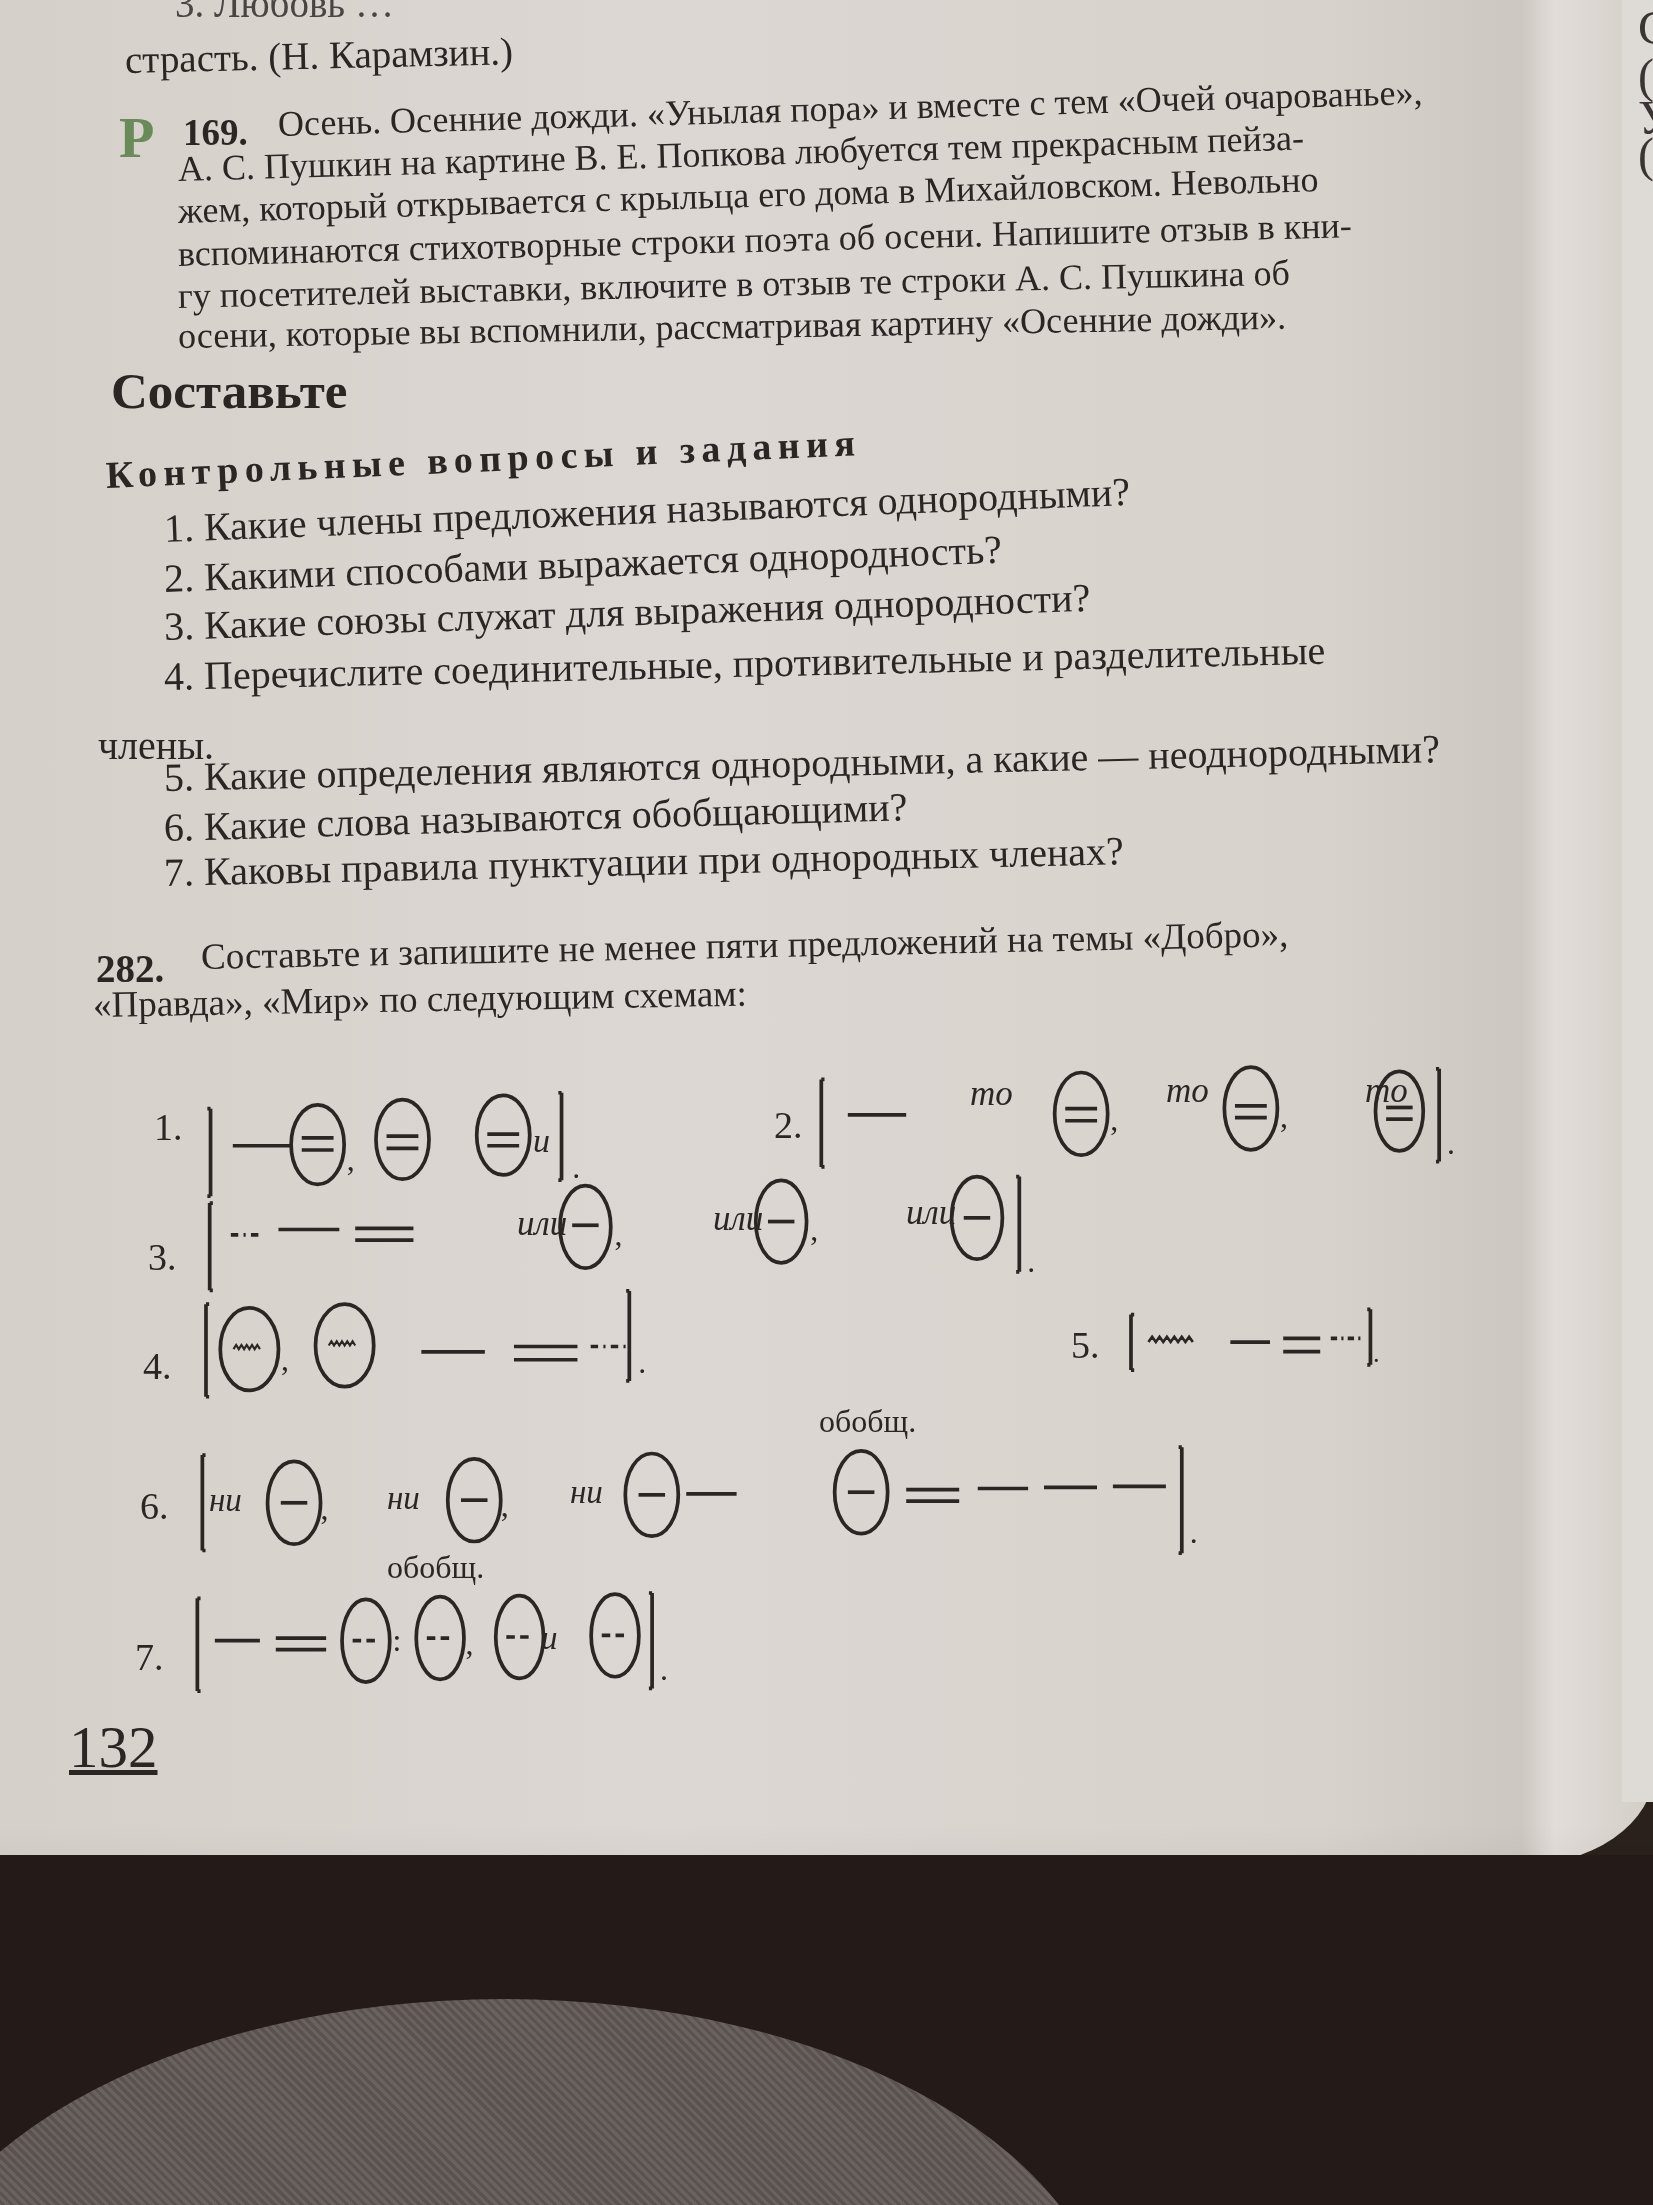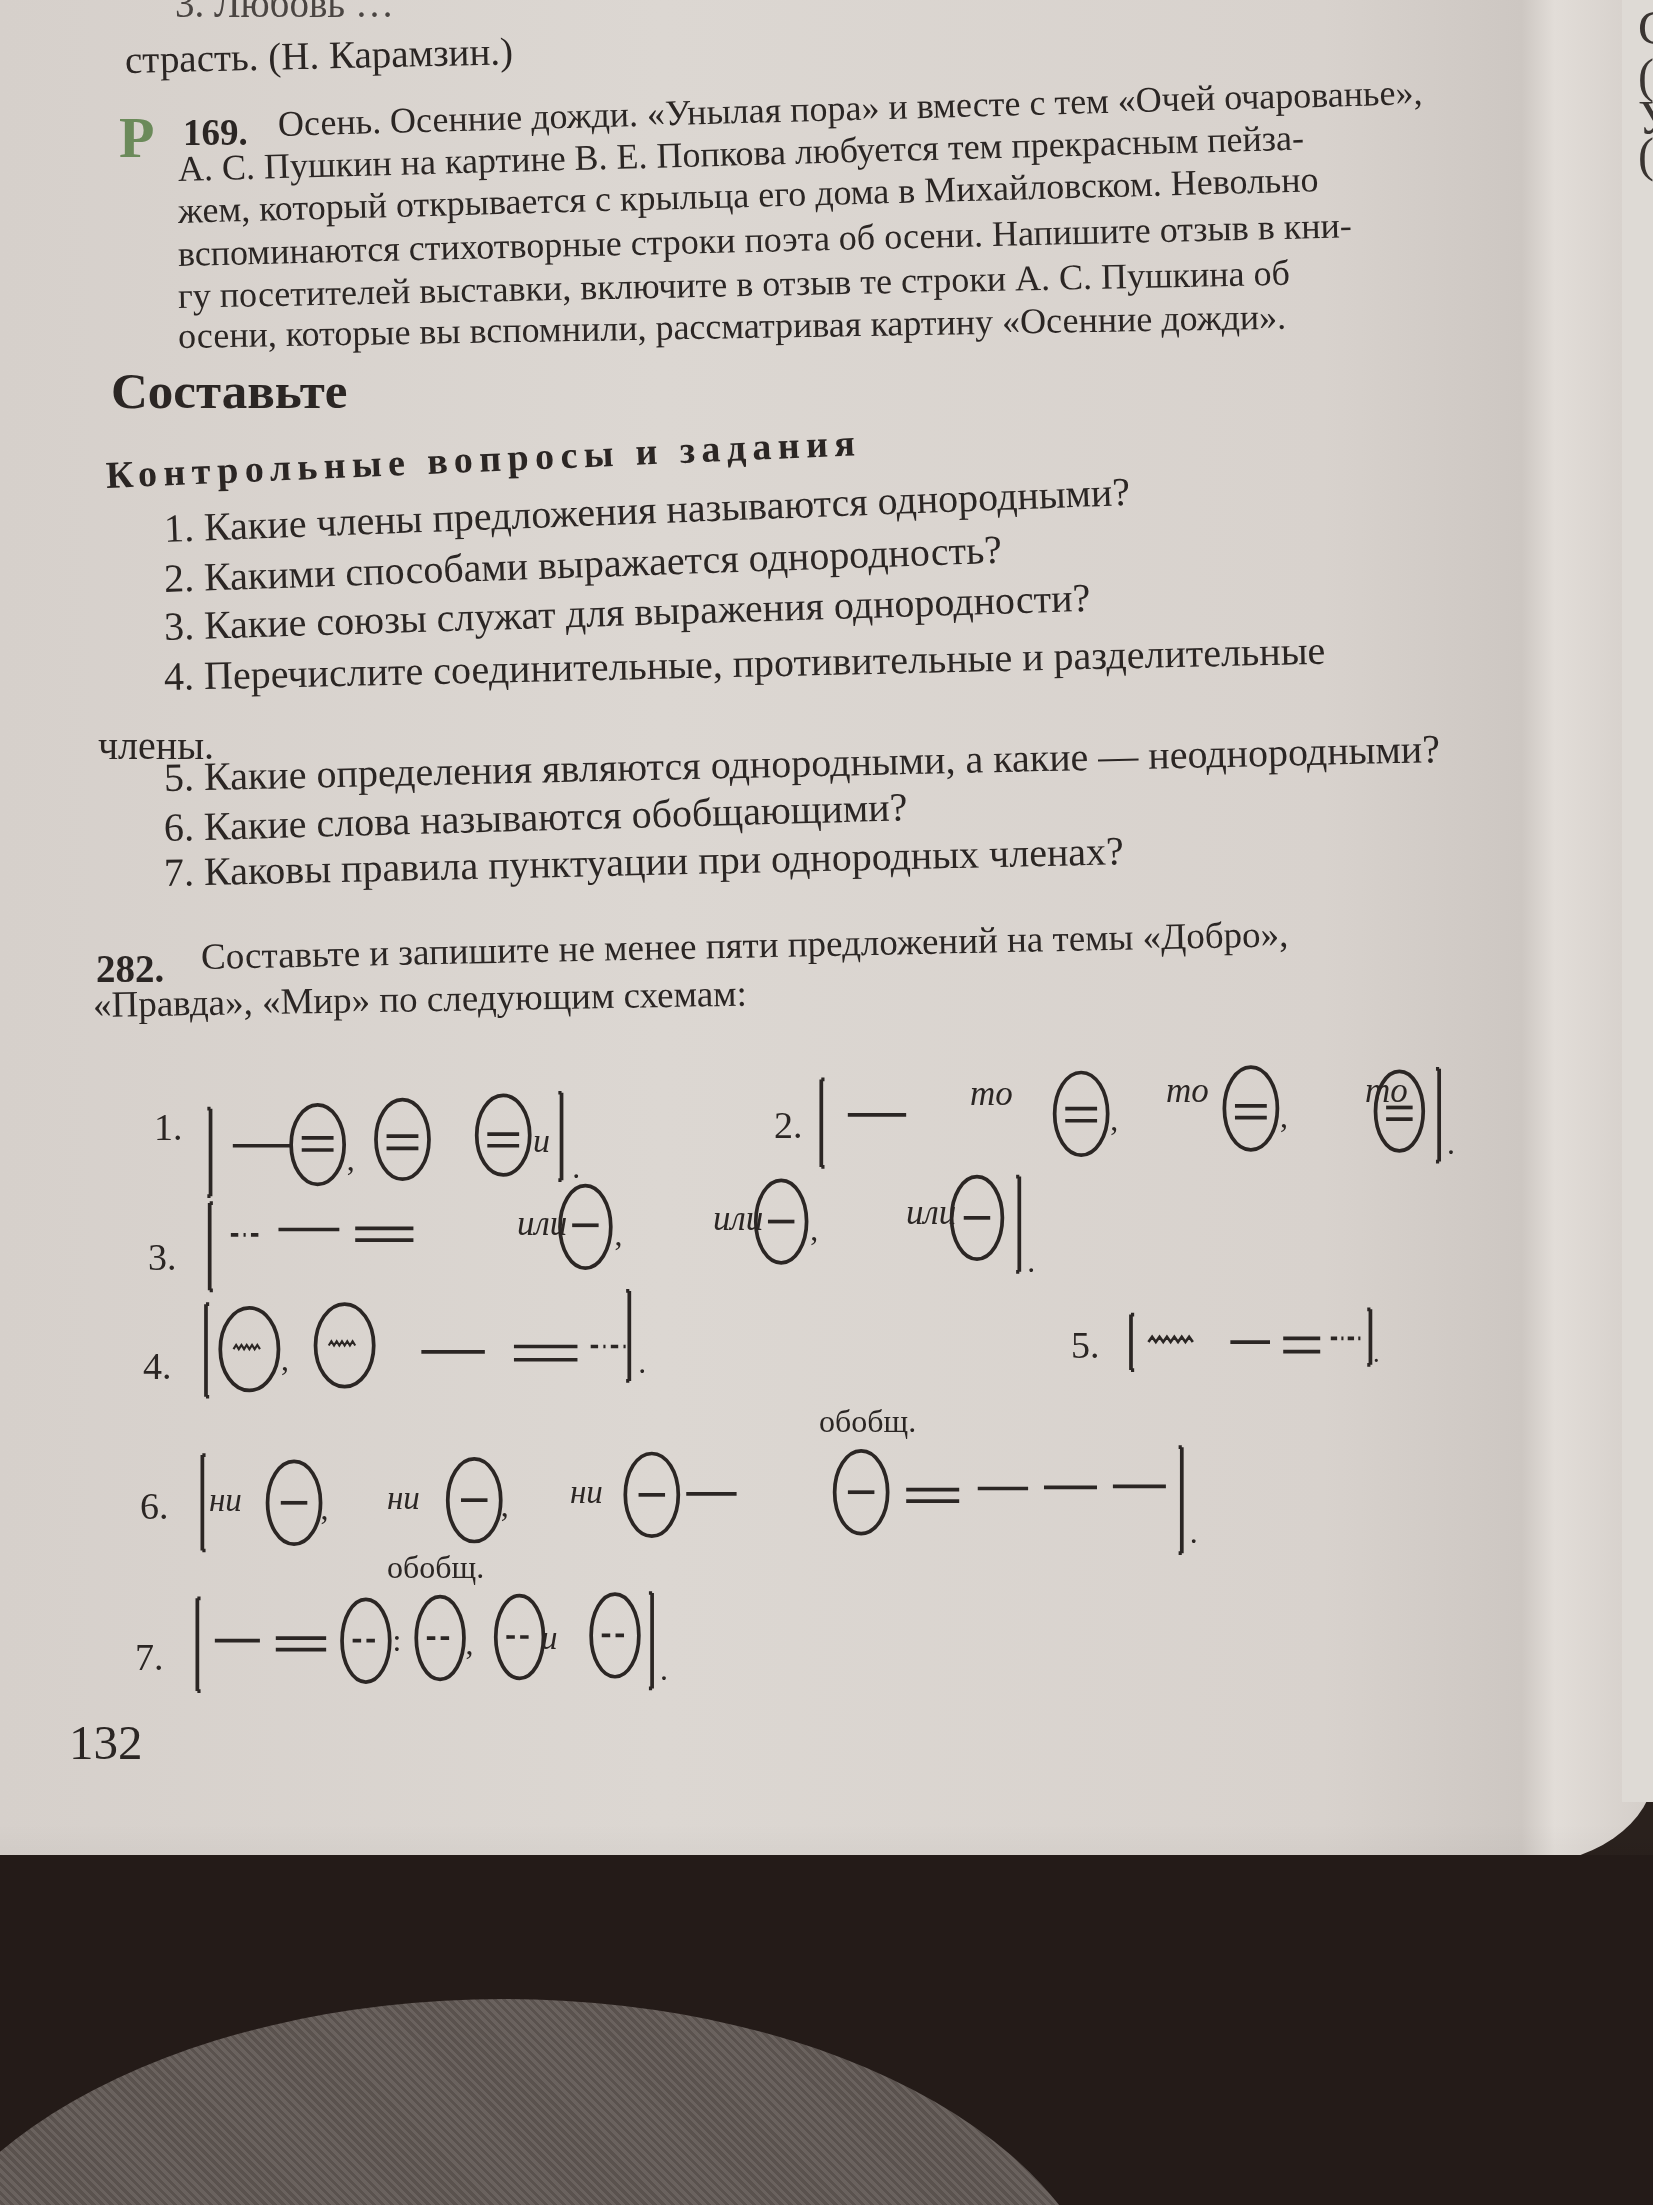--- a/index.html
+++ b/index.html
@@ -11,21 +11,21 @@
   .next-page{position:absolute;left:1622px;top:0;width:32px;height:1802px;background:#dedad5;}
   .next-glyph{position:absolute;left:1638px;font-size:48px;color:#3a3532;}
   .t{position:absolute;white-space:nowrap;font-size:39px;line-height:1;}
   .h1{font-size:51px;font-weight:bold;}
   .h2{font-size:38px;font-weight:bold;letter-spacing:6.4px;}
   .q{font-size:40px;}
   .ex{font-weight:bold;}
   .marker{color:#6b8a5a;font-weight:bold;font-size:58px;}
   .scheme{position:absolute;}
   .num{position:absolute;font-size:38px;}
-  .pagenum{font-size:49px;}
+  .pagenum{font-size:59px;text-decoration:underline;}
   svg text{font-family:"Liberation Serif","DejaVu Serif",serif;}
 </style>
 </head>
 <body>
 
 <div class="page"></div>
 <div class="page-edge"></div>
 <div class="next-page"></div>
 <span class="next-glyph" style="top:0px">С</span>
 <span class="next-glyph" style="top:48px">(</span>

